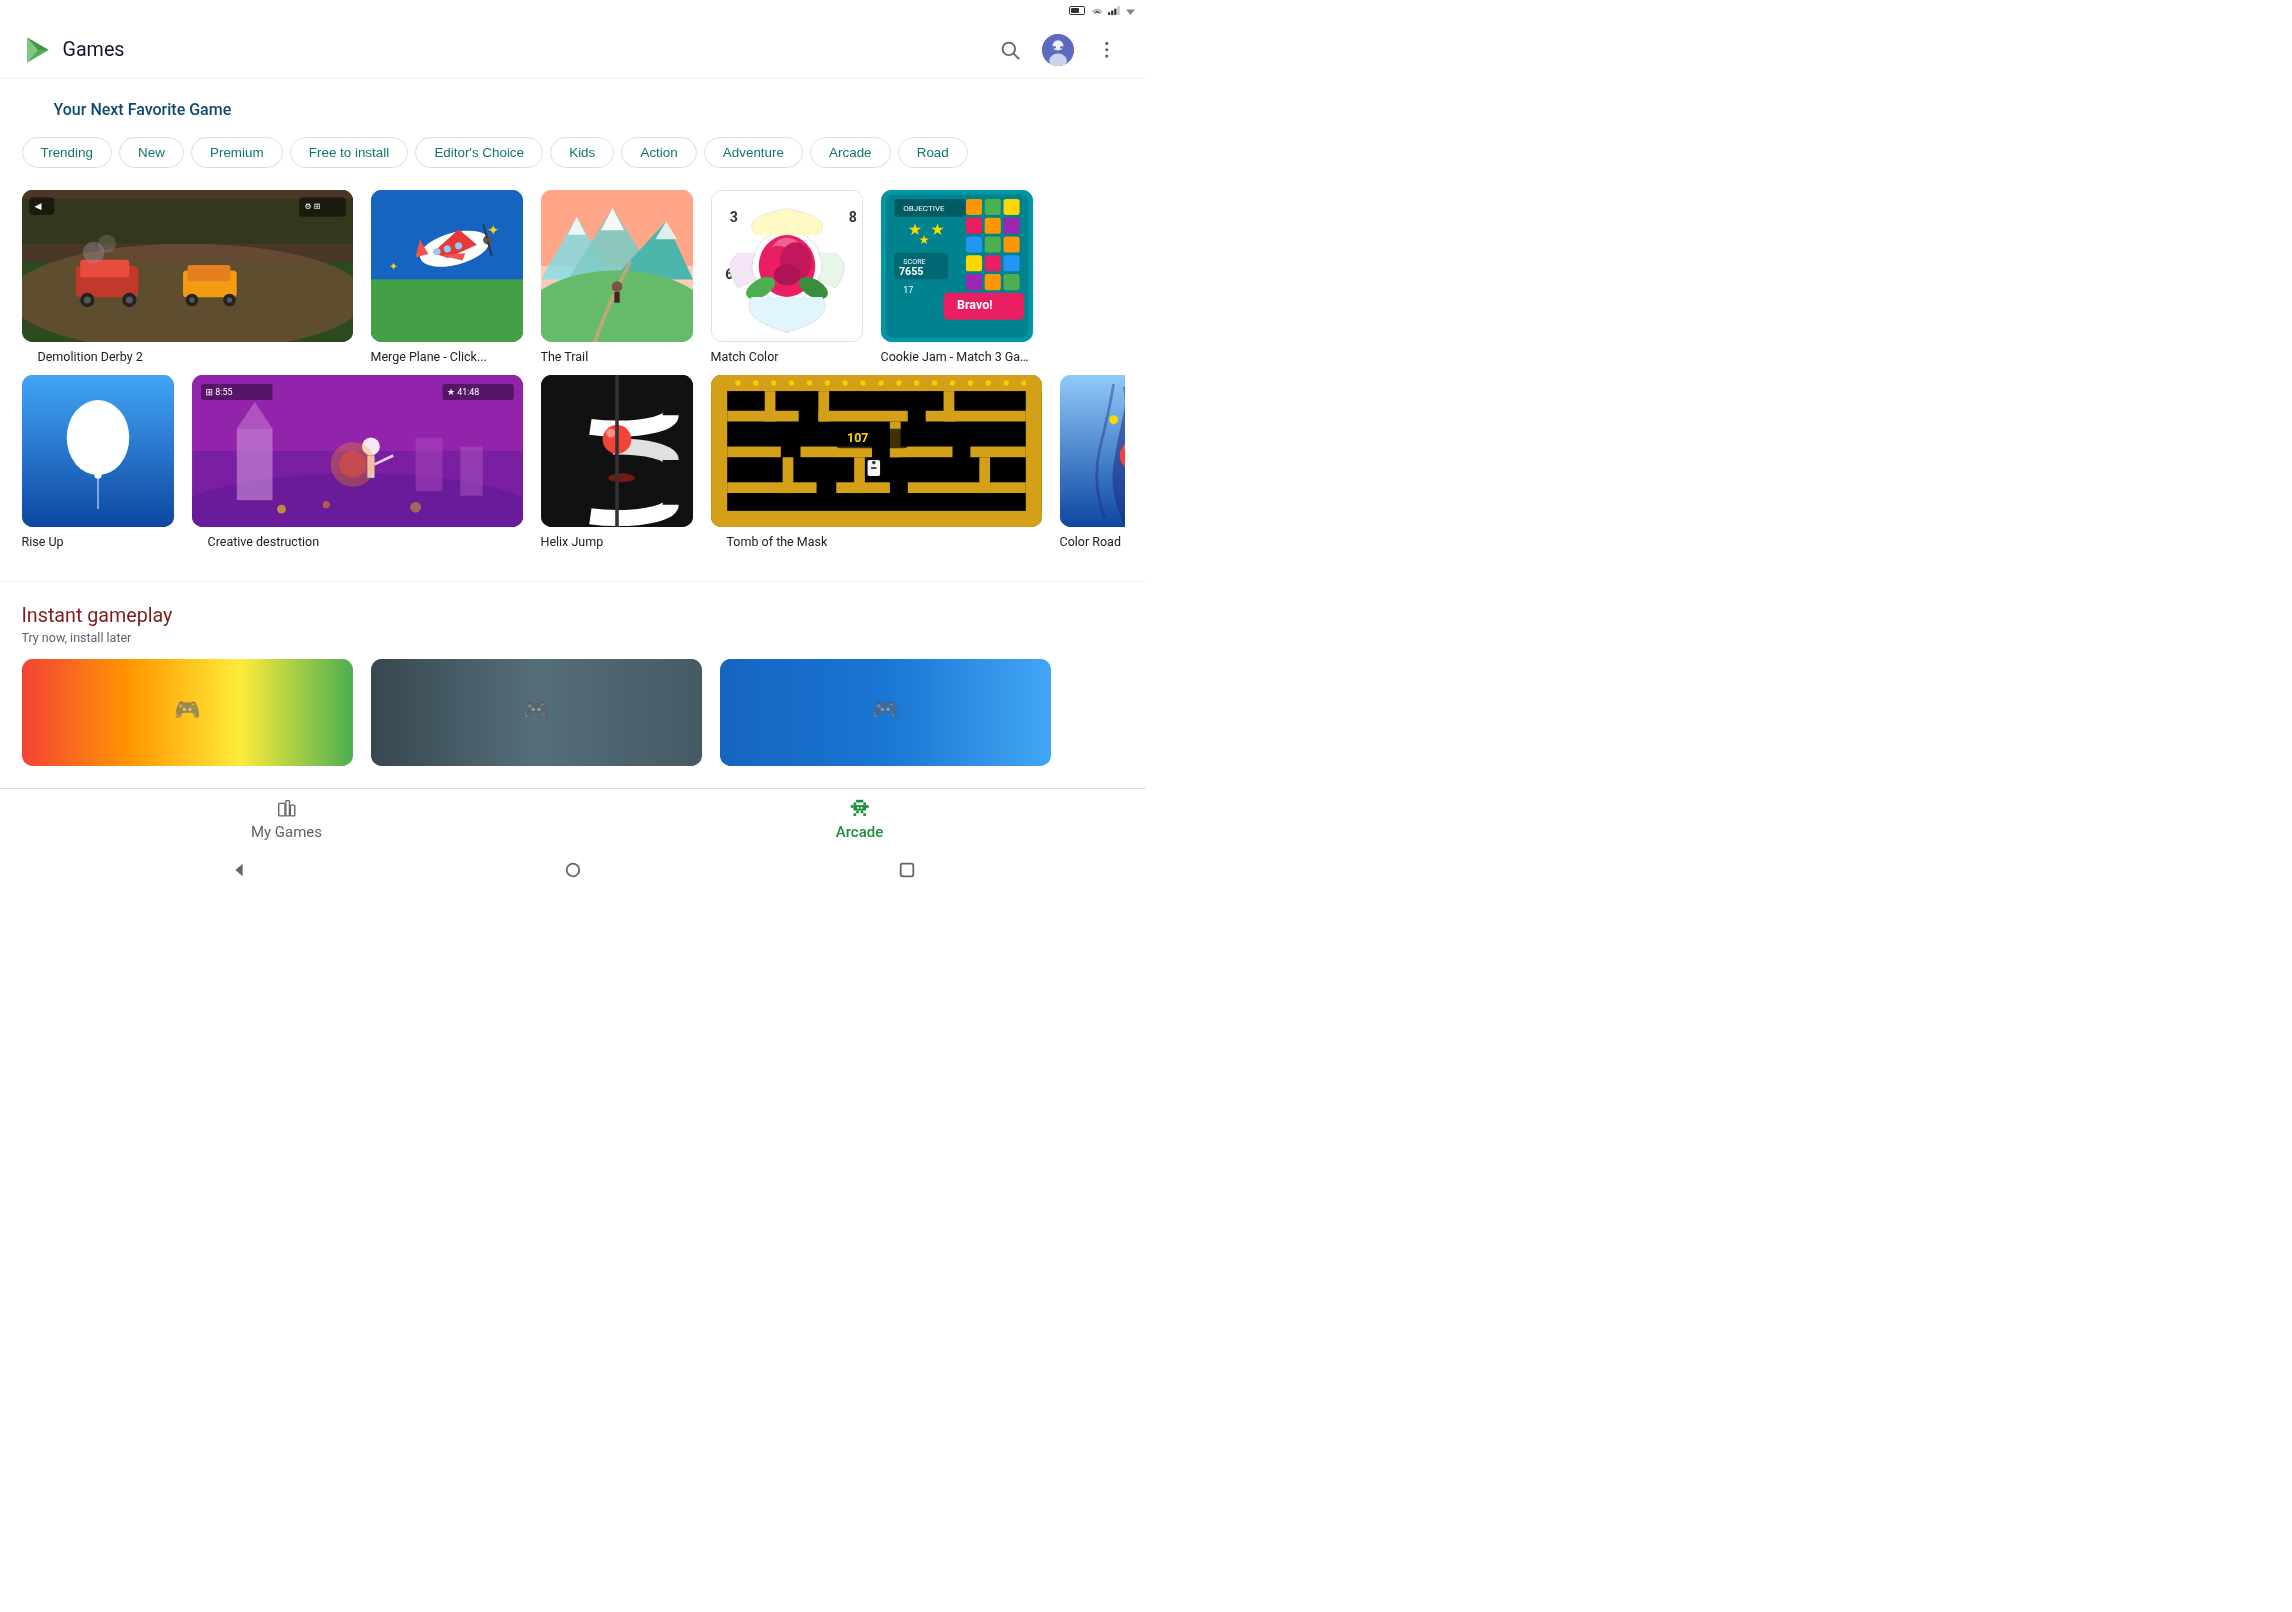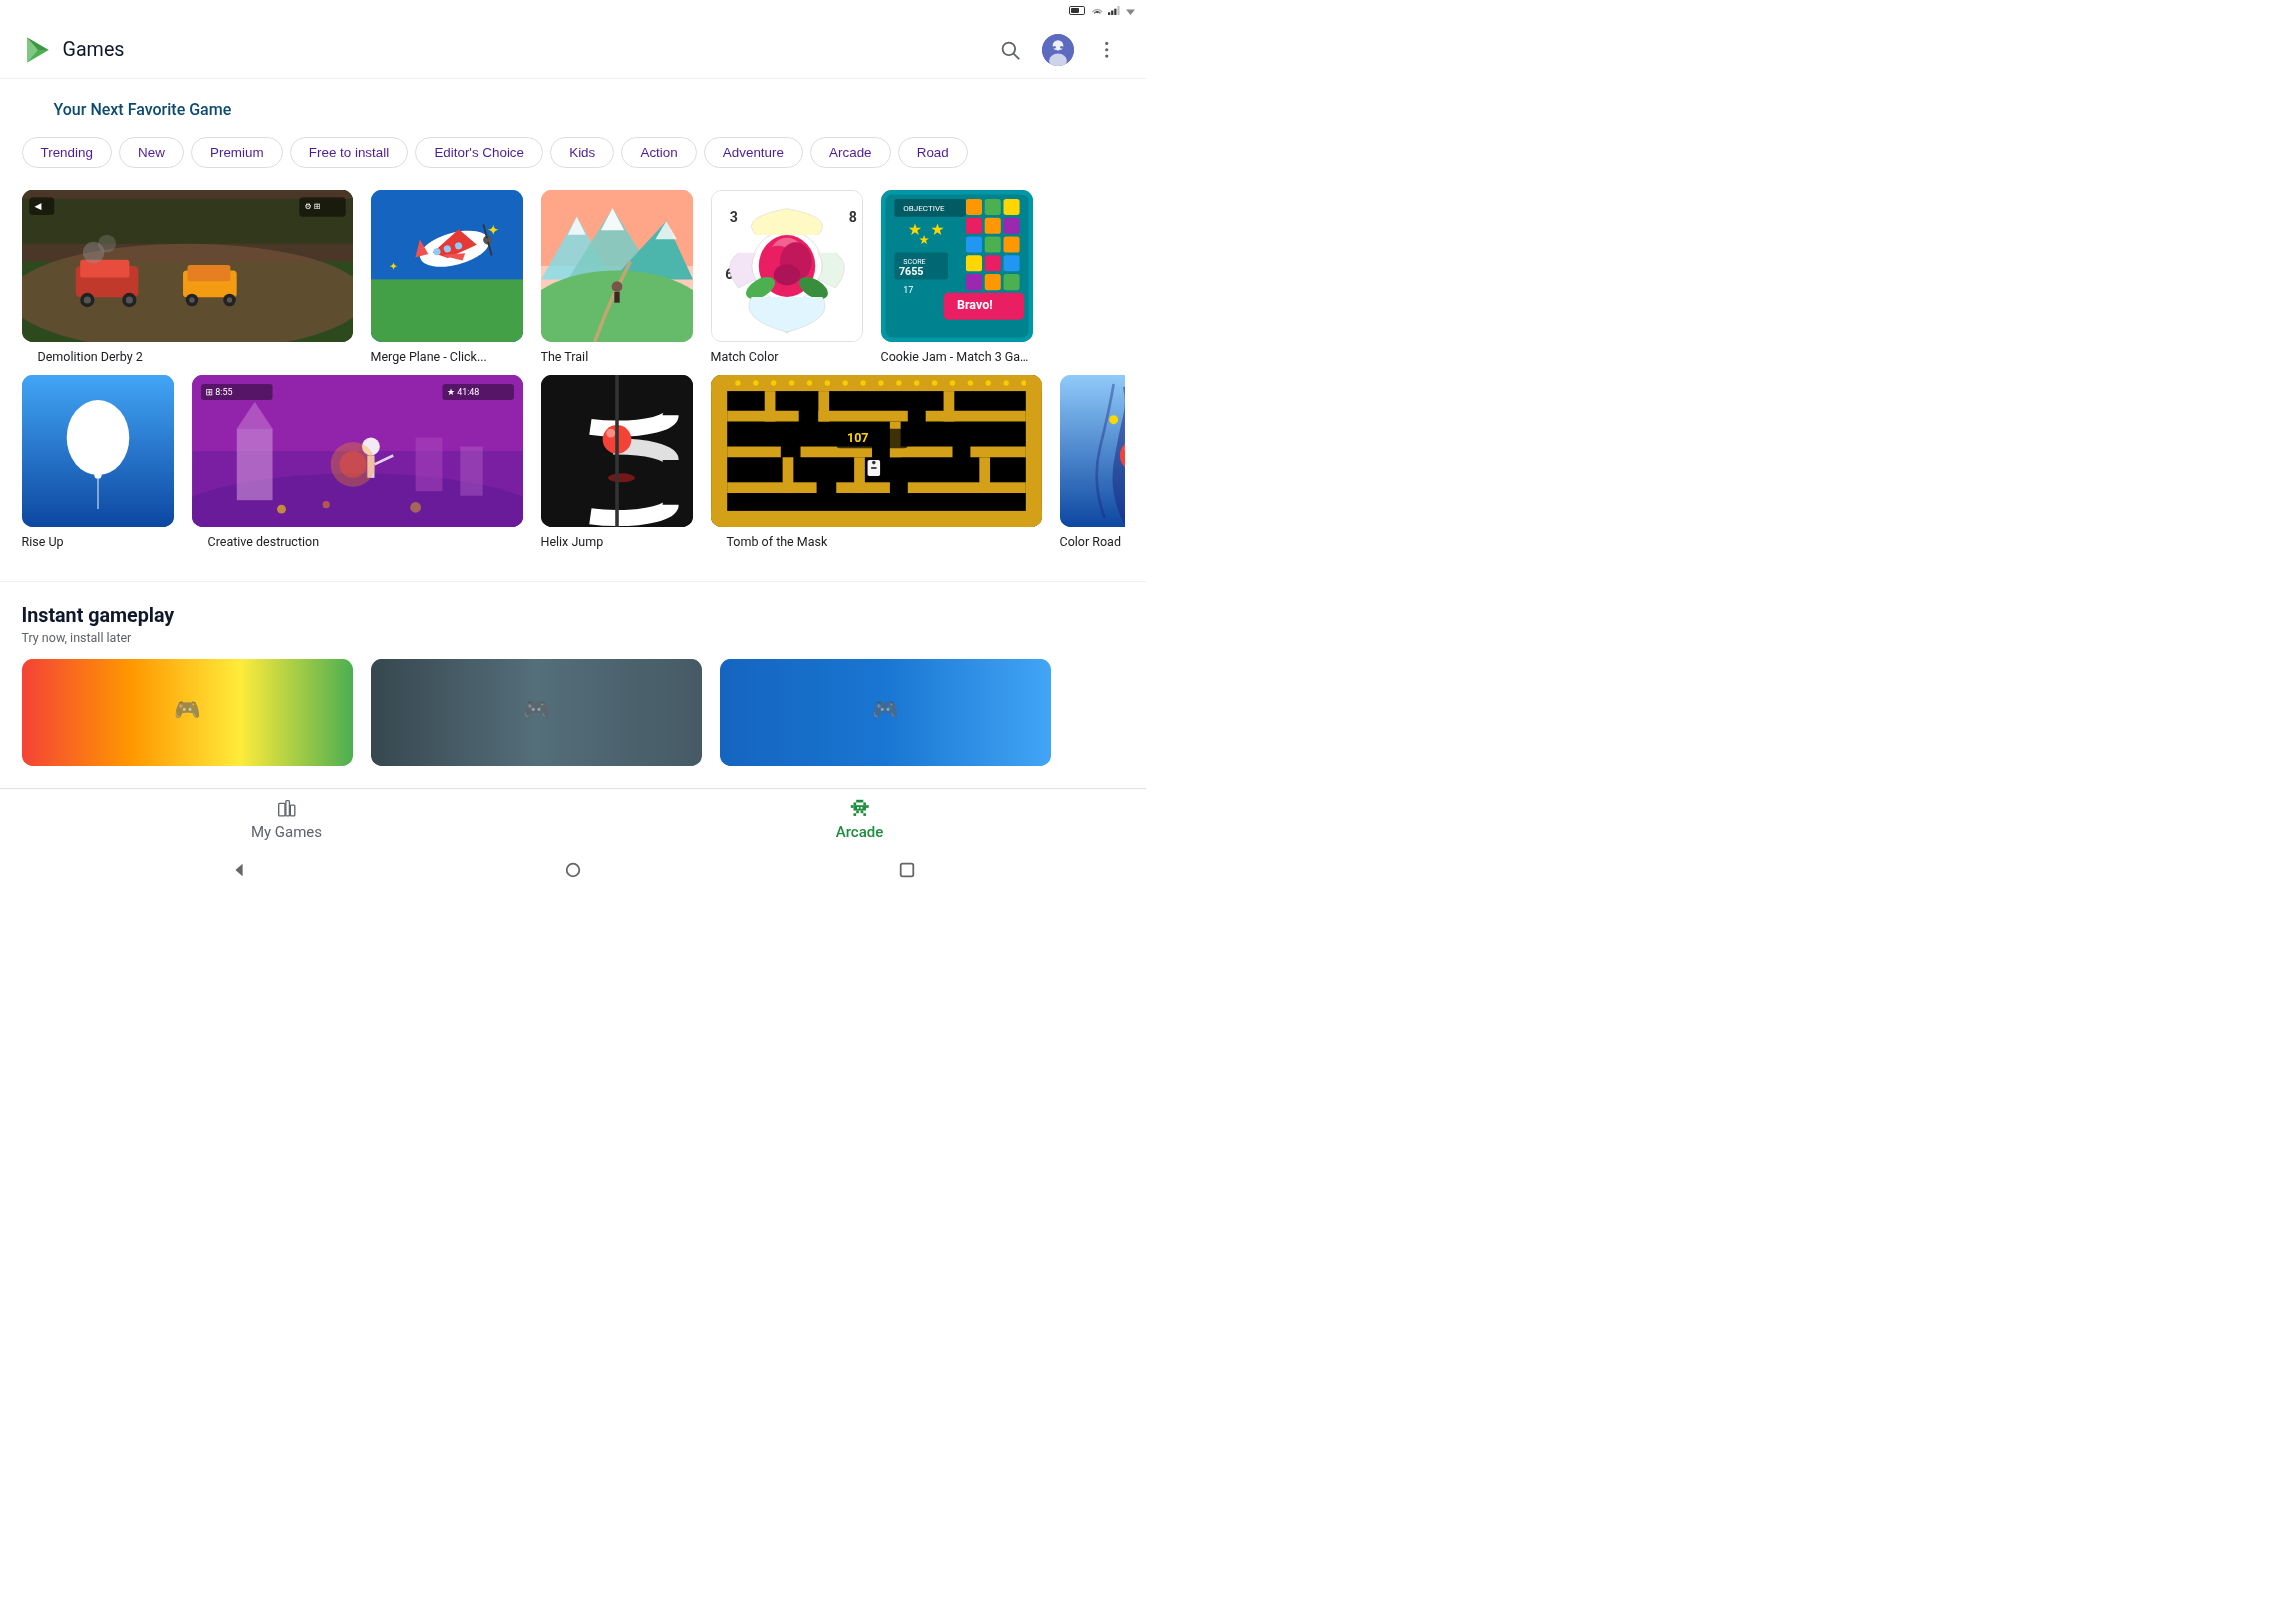--- a/index.html
+++ b/index.html
@@ -92,21 +92,21 @@
       gap: 7.2px;
       margin-bottom: 21.5px;
       overflow: hidden;
       flex-wrap: nowrap;
     }
     .chip {
       padding: 7.2px 18px;
       border: 1.3px solid #dadce0;
       border-radius: 21.5px;
       font-size: 13.4px;
-      color: #4c1d95;
+      color: #0f766e;
       background: #fff;
       cursor: pointer;
       white-space: nowrap;
       font-weight: 400;
     }
 
     
     .games-row {
       display: flex;
       gap: 18px;
@@ -188,22 +188,22 @@
     .section-divider {
       height: 0.9px;
       background: #f0f0f0;
       margin: 21.5px 0;
     }
 
     
     .instant-section { padding: 0 21.5px; }
     .instant-title {
       font-size: 19.7px;
-      font-weight: 700;
-      color: #0f172a;
+      font-weight: 400;
+      color: #7f1d1d;
       margin-bottom: 3.6px;
     }
     .instant-subtitle {
       font-size: 12.5px;
       color: #5f6368;
       margin-bottom: 14.3px;
     }
 
     .instant-row {
       display: flex;

